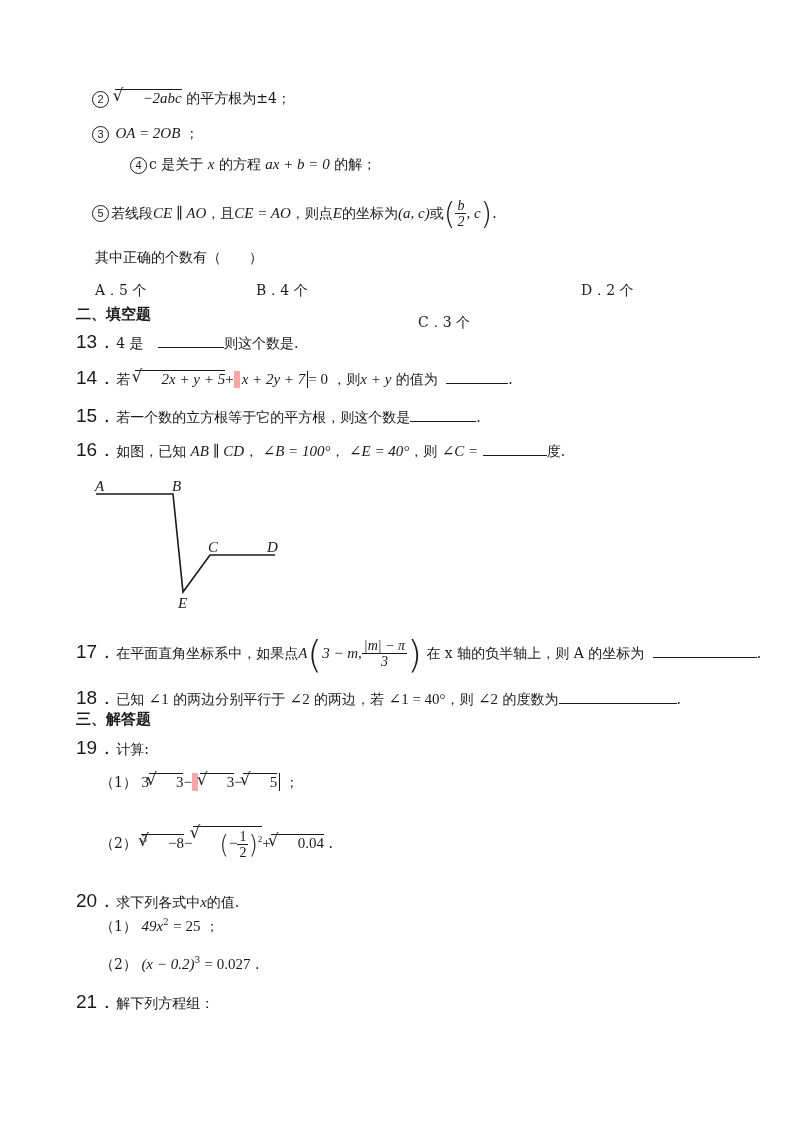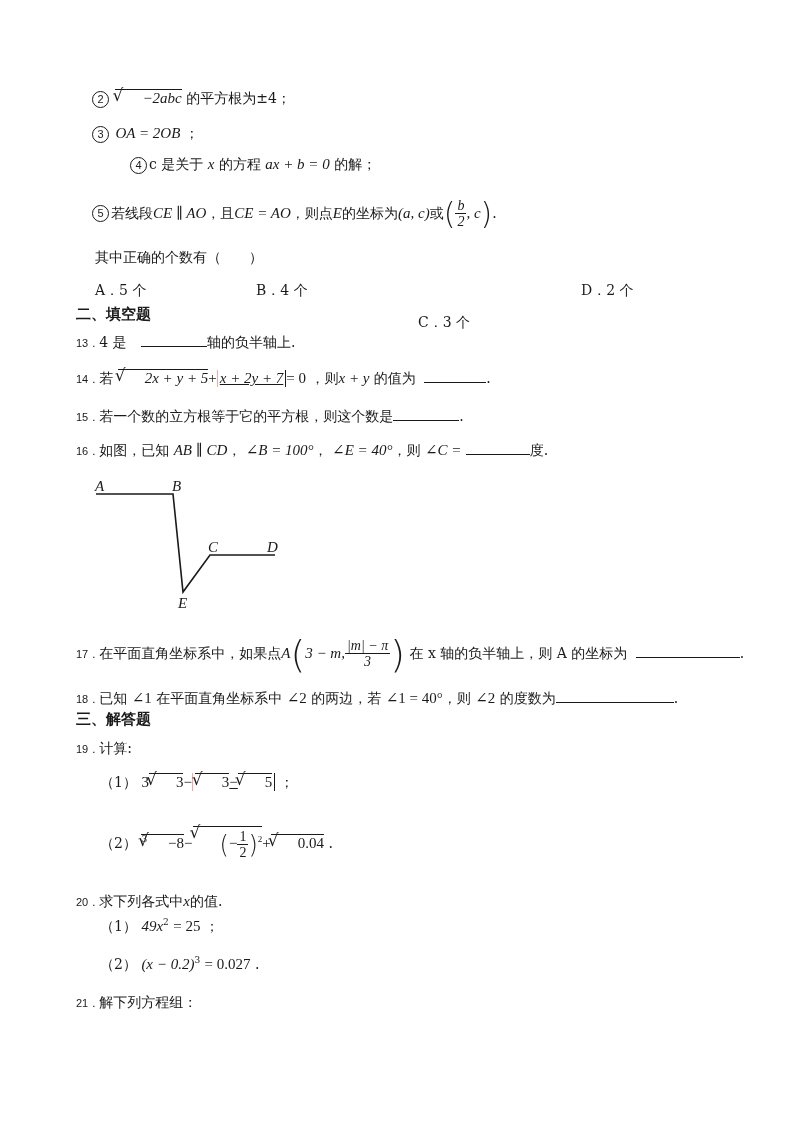--- a/index.html
+++ b/index.html
@@ -1,29 +1,29 @@
 <!DOCTYPE html>
 <html><head>
 <meta charset="utf-8">
 <style>
   html, body { margin: 0; padding: 0; background: #ffffff; }
   body { width: 794px; height: 1122px; position: relative; overflow: hidden;
          font-family: "DejaVu Serif", "Liberation Serif", serif; color: #1a1a1a; }
   .line { position: absolute; white-space: nowrap; font-size: 14px; line-height: 20px; }
   .m { font-family: "Liberation Serif", "DejaVu Serif", serif; font-style: italic; font-size: 15px; }
   .mn { font-family: "Liberation Serif", "DejaVu Serif", serif; font-size: 15px; font-style: normal; }
-  .num { font-family: "Liberation Sans", "DejaVu Sans", sans-serif; font-size: 11px; }
+  .num { font-family: "Liberation Sans", "DejaVu Sans", sans-serif; font-size: 19px; }
   .sec { font-family: Liberation Mono, monospace; font-weight: bold; font-size: 15px; }
   .circ { display: inline-block; width: 15px; height: 15px; border: 1.3px solid #1a1a1a; border-radius: 50%;
           font-size: 11px; line-height: 15px; text-align: center; font-family: "Liberation Sans", sans-serif;
           vertical-align: middle; margin-right: 2px; }
   .blank { display: inline-block; border-bottom: 1px solid #1a1a1a; height: 14px; vertical-align: baseline; }
   .sqrt { display: inline-block; position: relative; padding-left: 27px; border-top: 1px solid #1a1a1a; line-height: 16px; }
   .sqrt::before { content: "√"; position: absolute; left: -3px; top: -3px; font-style: normal; font-size: 17px; font-family: "DejaVu Serif", serif; }
-  .abs { display: inline-block; border-left: 1px solid #fca5a5; border-right: 1px solid #1a1a1a; padding: 0 2px; line-height: 17px; text-decoration: underline; }
+  .abs { display: inline-block; border-left: 6px solid #fca5a5; border-right: 1px solid #1a1a1a; padding: 0 2px; line-height: 17px; }
   .frac { display: inline-flex; flex-direction: column; align-items: center; vertical-align: middle; line-height: 15px; font-size: 14px; }
   .frac .top { border-bottom: 1px solid #1a1a1a; padding: 0 2px; }
   .bigparen { font-size: 30px; font-style: normal; vertical-align: middle; font-weight: 200; font-family: "DejaVu Sans", sans-serif; }
   sup { font-size: 9px; }
   svg text { font-family: "Liberation Serif", serif; font-style: italic; font-size: 15px; fill: #1a1a1a; }
 </style>
 </head>
 <body>
 
 <div class="line" style="left:92px; top:88px;">
@@ -57,21 +57,21 @@
 
 <div class="line" style="left:95px; top:280px;">A．5 个</div>
 <div class="line" style="left:256px; top:280px;">B．4 个</div>
 <div class="line" style="left:418px; top:272px;margin-top:40px;">C．3 个</div>
 <div class="line" style="left:581px; top:280px;">D．2 个</div>
 
 <div class="line sec" style="left:76px; top:306px;">二、填空题</div>
 
 <div class="line" style="left:76px; top:332px;">
   <span class="num">13．</span><span>4 是</span>
-  <span class="blank" style="width:66px; margin-left:10px;"></span><span>轴的负半轴上.</span>
+  <span class="blank" style="width:66px; margin-left:10px;"></span><span>则这个数是.</span>
 </div>
 
 <div class="line" style="left:76px; top:368px;">
   <span class="num">14．</span><span>若</span>
   <span class="sqrt m">2x + y + 5</span><span class="mn">+</span><span class="abs m">x + 2y + 7</span><span class="mn">= 0</span>
   <span>，则</span><span class="m">x + y</span>
   <span>的值为</span>
   <span class="blank" style="width:62px; margin-left:4px;"></span><span>.</span>
 </div>
 
@@ -102,21 +102,21 @@
       <span class="top">|m| − π</span>
       <span>3</span>
     </span><span class="bigparen" style="font-size:38px;">)</span>
   <span>在 x 轴的负半轴上，则 A 的坐标为</span>
   <span class="blank" style="width:104px; margin-left:4px;"></span><span>.</span>
 </div>
 
 <div class="line" style="left:76px; top:688px;">
   <span class="num">18．</span><span>已知</span>
   <span class="mn">∠1</span>
-  <span>在平面直角坐标系中</span>
+  <span>的两边分别平行于</span>
   <span class="mn">∠2</span>
   <span>的两边，若</span>
   <span class="mn">∠1 = 40°</span><span>，则</span>
   <span class="mn">∠2</span>
   <span>的度数为</span><span class="blank" style="width:118px;"></span><span>.</span>
 </div>
 
 <div class="line sec" style="left:76px; top:711px;">三、解答题</div>
 
 <div class="line" style="left:76px; top:738px;">

